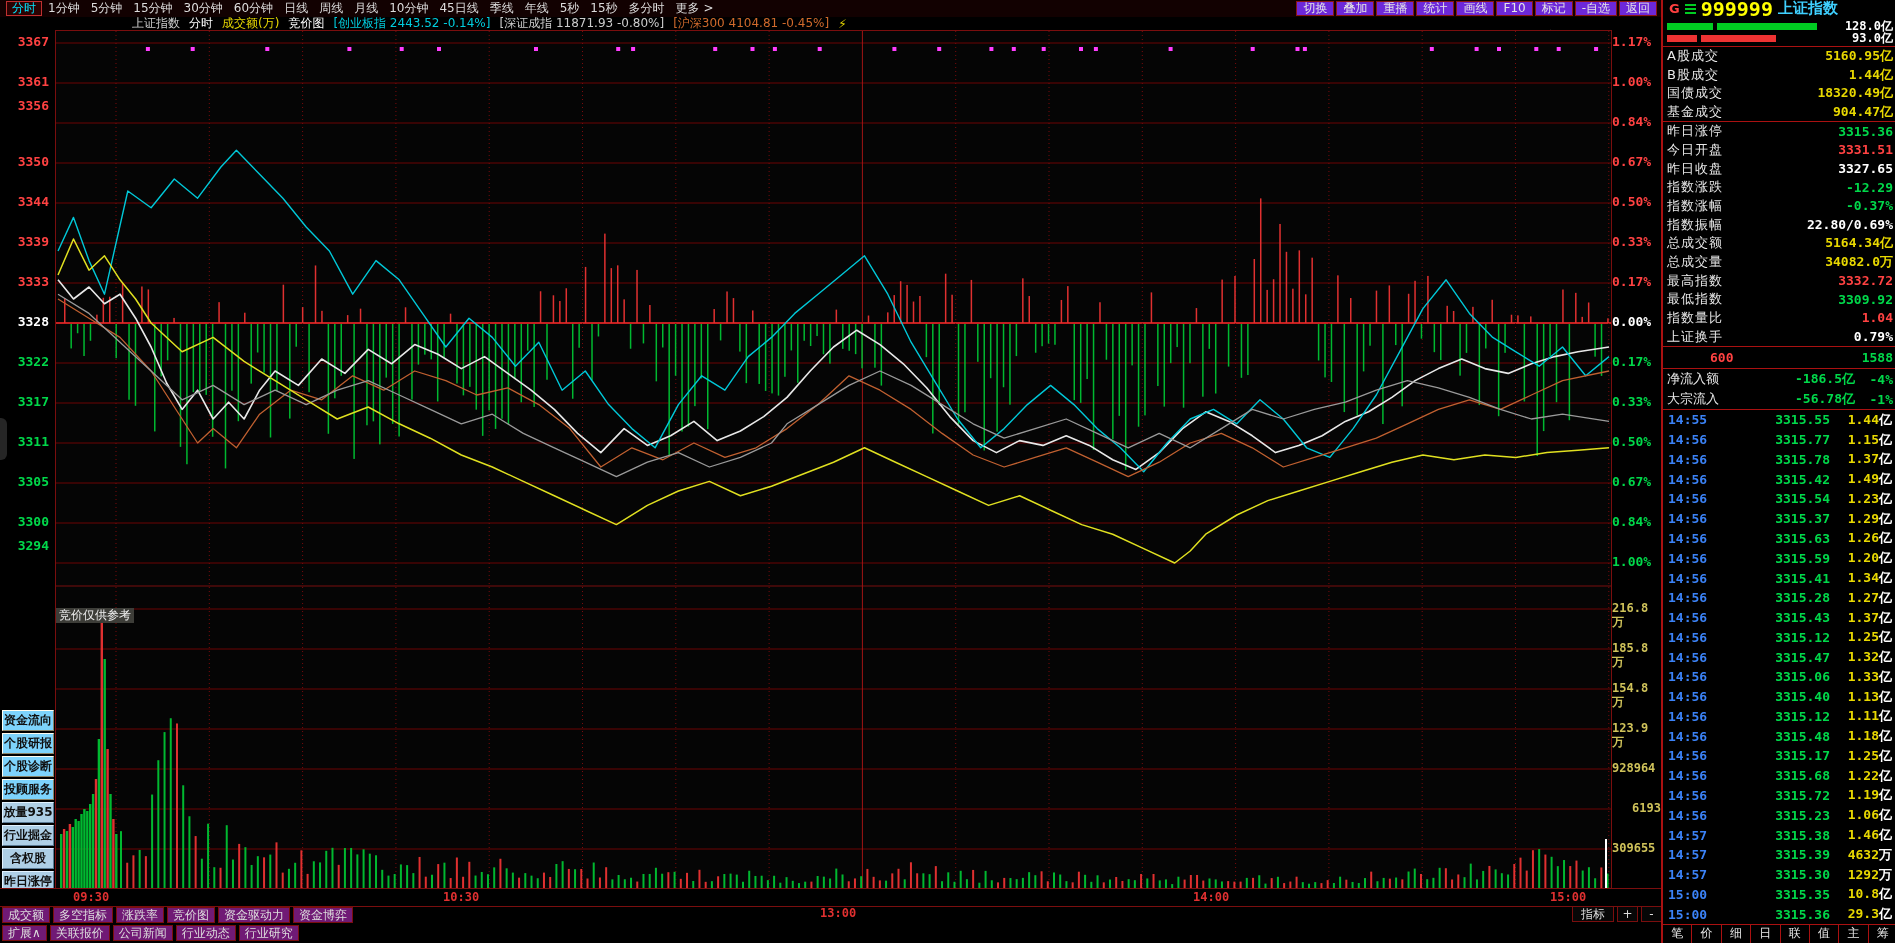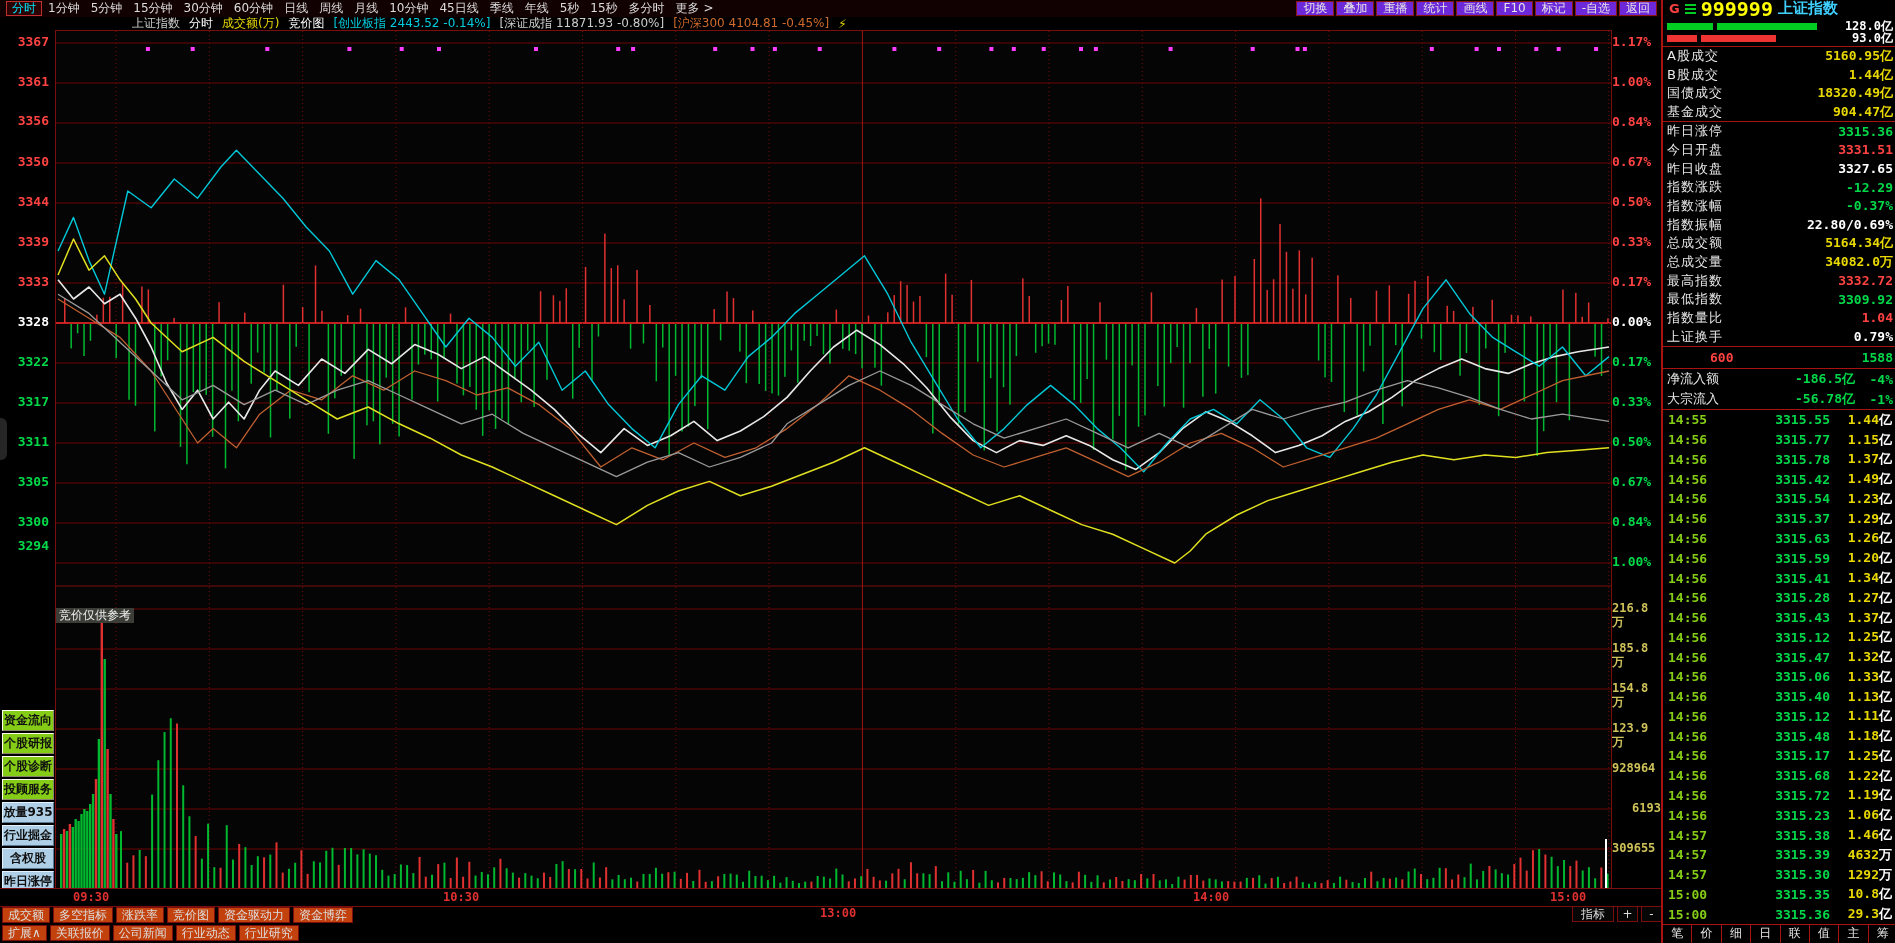--- a/index.html
+++ b/index.html
@@ -52,32 +52,32 @@
     border-radius:0 6px 6px 0;}
 
   
   #time-axis{position:absolute;left:0;top:888px;width:1661px;height:17px;background:#000;
     border-top:1px solid #7a0e0e;border-bottom:1px solid #7a0e0e;}
   #time-axis div{position:absolute;top:1px;font:bold 12px "DejaVu Sans Mono",monospace;color:#e03030;height:14px;line-height:14px;}
 
   
   .tabrow{position:absolute;left:2px;width:1560px;height:17px;display:flex;gap:3px;align-items:center;}
   #tabrow1{top:906px;} #tabrow2{top:924px;}
-  .tab{border:1px solid #7a0e0e;background:#c2410c;color:#dddddd;font-size:12px;line-height:14px;
+  .tab{border:1px solid #7a0e0e;background:#701a75;color:#dddddd;font-size:12px;line-height:14px;
     height:14px;padding:0 5px;white-space:nowrap;}
   #ind-ctrl{position:absolute;left:1572px;top:906px;display:flex;gap:3px;}
   #ind-ctrl div{border:1px solid #7a0e0e;background:#070707;color:#dddddd;font-size:12px;
     line-height:14px;height:14px;text-align:center;}
   #ind-label{width:40px;} #ind-plus{width:19px;} #ind-minus{width:19px;}
 
   
   #side-btns{position:absolute;left:2px;top:710px;width:52px;}
   .sbtn{width:50px;height:19px;margin-bottom:2px;font:bold 12px "DejaVu Sans","Liberation Sans",sans-serif;
     color:#101010;text-align:center;line-height:19px;cursor:default;}
-  .sbtn.beige{background:#84cc16;border:1px solid;border-color:#fffdf0 #8a8468 #8a8468 #fffdf0;}
+  .sbtn.beige{background:#7dd3fc;border:1px solid;border-color:#fffdf0 #8a8468 #8a8468 #fffdf0;}
   .sbtn.blue{background:#aecfe6;border:1px solid;border-color:#e2f2ff #5a7a94 #5a7a94 #e2f2ff;}
 
   
   #rpanel{position:absolute;left:1661px;top:17px;width:234px;height:926px;background:#000;
     border-left:2px solid #aa1111;display:flex;flex-direction:column;font-size:13px;}
   .sect{border-bottom:1px solid #aa1111;}
   #bars-sect{height:30px;padding:3px 4px 0 4px;box-sizing:border-box;}
   .barline{display:flex;align-items:center;height:12px;gap:4px;}
   .barline .seg{height:7px;}
   .barline .val{margin-left:auto;color:#ffffff;font:bold 12px "DejaVu Sans Mono",monospace;}
@@ -87,21 +87,21 @@
   #funds-sect{height:74px;display:grid;grid-auto-rows:1fr;}
   #stats-sect{height:224px;display:grid;grid-auto-rows:1fr;}
   #breadth{height:21px;display:flex;align-items:center;padding:0 4px;gap:4px;border-bottom:1px solid #aa1111;}
   #breadth .num{font-weight:bold;font-family:"DejaVu Sans Mono",monospace;text-align:center;}
   #flows-sect{height:40px;display:grid;grid-auto-rows:1fr;}
   .frow{display:flex;align-items:center;padding:0 4px;}
   .frow .fv{margin-left:auto;font-weight:bold;color:#00d84a;font-family:"DejaVu Sans Mono",monospace;}
   .frow .fp{width:38px;text-align:right;font-weight:bold;color:#00d84a;font-family:"DejaVu Sans Mono",monospace;}
   #ticks{flex:1;display:grid;grid-auto-rows:1fr;}
   .trow{display:flex;align-items:center;padding:0 5px;font:bold 13px "DejaVu Sans Mono",monospace;}
-  .trow .tt{color:#84cc16;width:52px;}
+  .trow .tt{color:#3b82f6;width:52px;}
   .trow .tp{color:#00d84a;flex:1;text-align:right;}
   .trow .tv{color:#e8d800;width:62px;text-align:right;}
   .trow .tu{color:#ffffff;font-weight:bold;}
   #mini-tabs{height:18px;display:flex;border-top:1px solid #aa1111;}
   #mini-tabs div{flex:1;border-right:1px solid #aa1111;text-align:center;line-height:17px;
     font-size:12px;color:#e8e8e8;}
   #mini-tabs div:last-child{border-right:none;}
 </style>
 </head>
 <body>
@@ -160,21 +160,21 @@
     </div>
   <div id="corner-label">
     <span>沪深指数</span>
     <span class="winicon"></span>
   </div>
   <span id="close-x">×</span>
 
   <div id="axis-left">
       <div class="c-red" style="top: 5px;">3367</div>
       <div class="c-red" style="top: 45px;">3361</div>
-      <div class="c-red" style="top: 84px;">3356</div>
+      <div class="c-red" style="top: 69px;">3356</div>
       <div class="c-red" style="top: 125px;">3350</div>
       <div class="c-red" style="top: 165px;">3344</div>
       <div class="c-red" style="top: 205px;">3339</div>
       <div class="c-red" style="top: 245px;">3333</div>
       <div class="c-white" style="top: 285px;">3328</div>
       <div class="c-green" style="top: 325px;">3322</div>
       <div class="c-green" style="top: 365px;">3317</div>
       <div class="c-green" style="top: 405px;">3311</div>
       <div class="c-green" style="top: 445px;">3305</div>
       <div class="c-green" style="top: 485px;">3300</div>

